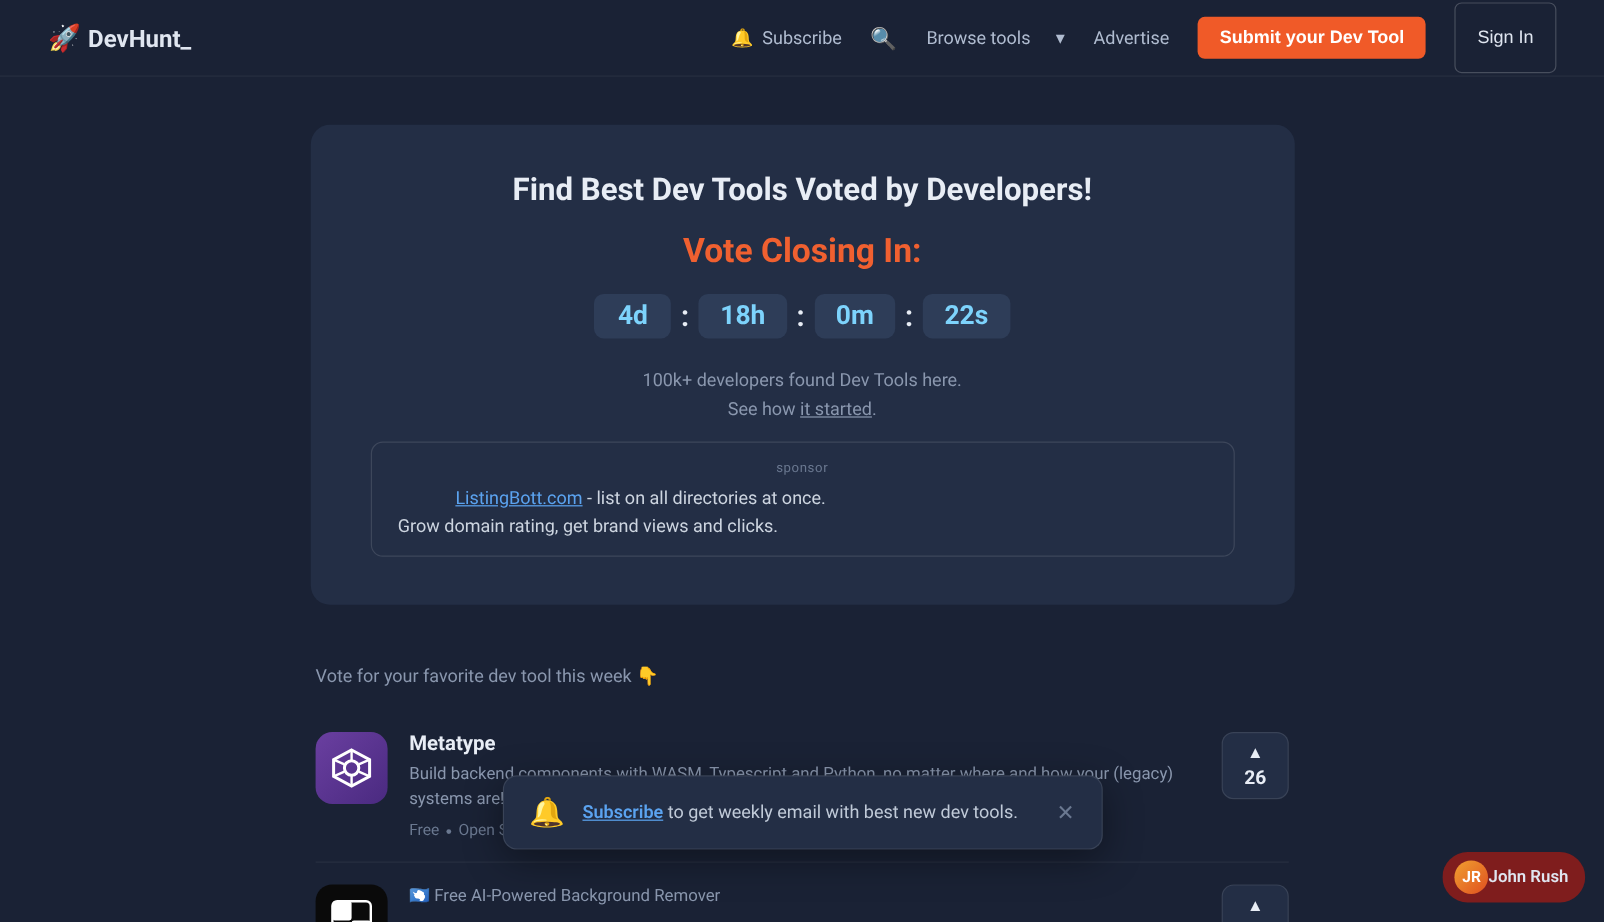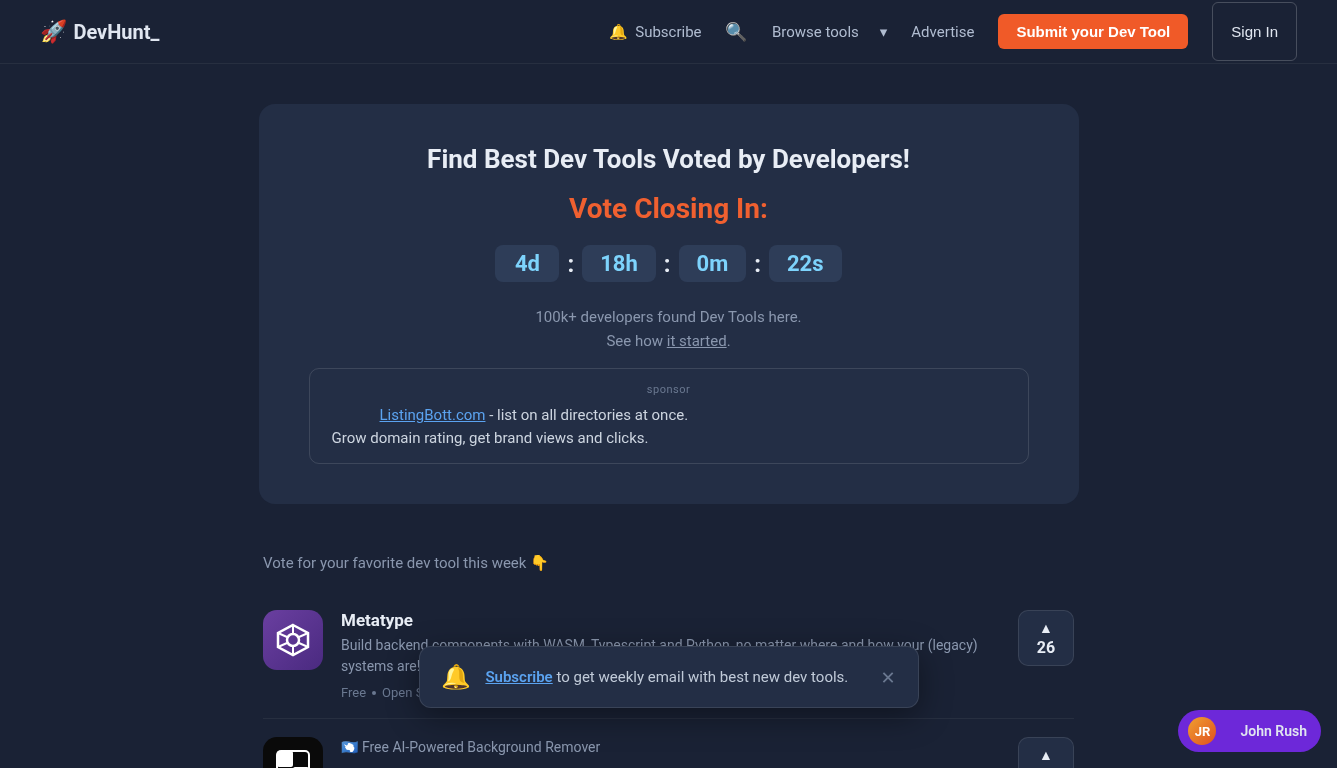--- a/index.html
+++ b/index.html
@@ -293,26 +293,26 @@
       color: #6a7890;
       cursor: pointer;
       flex-shrink: 0;
     }
 
     
     .user-badge {
       position: fixed;
       bottom: 16px;
       right: 16px;
-      background-color: #6d28d9;
+      background-color: #7f1d1d;
       border-radius: 24px;
       padding: 7px 14px 7px 10px;
       display: flex;
       align-items: center;
-      gap: 24px;
+      gap: 0;
       font-size: 14px;
       font-weight: 600;
       color: #e0e6f0;
       cursor: pointer;
     }
     .user-avatar {
       width: 28px;
       height: 28px;
       border-radius: 50%;
       background: linear-gradient(135deg, #f0a030, #e05020);

